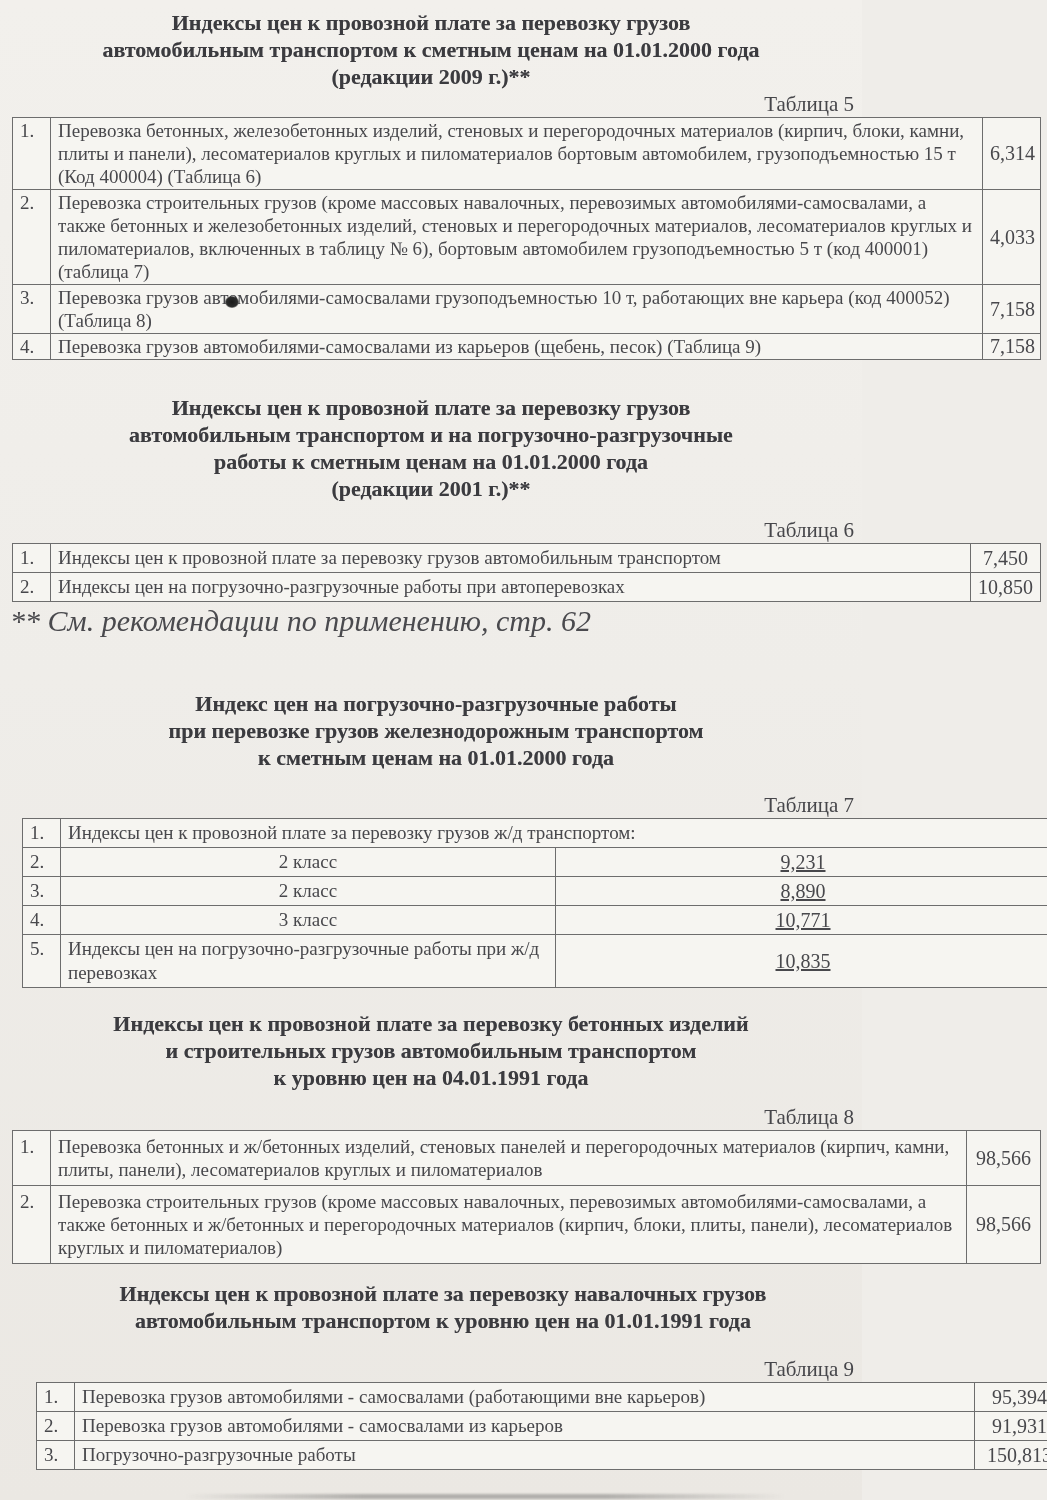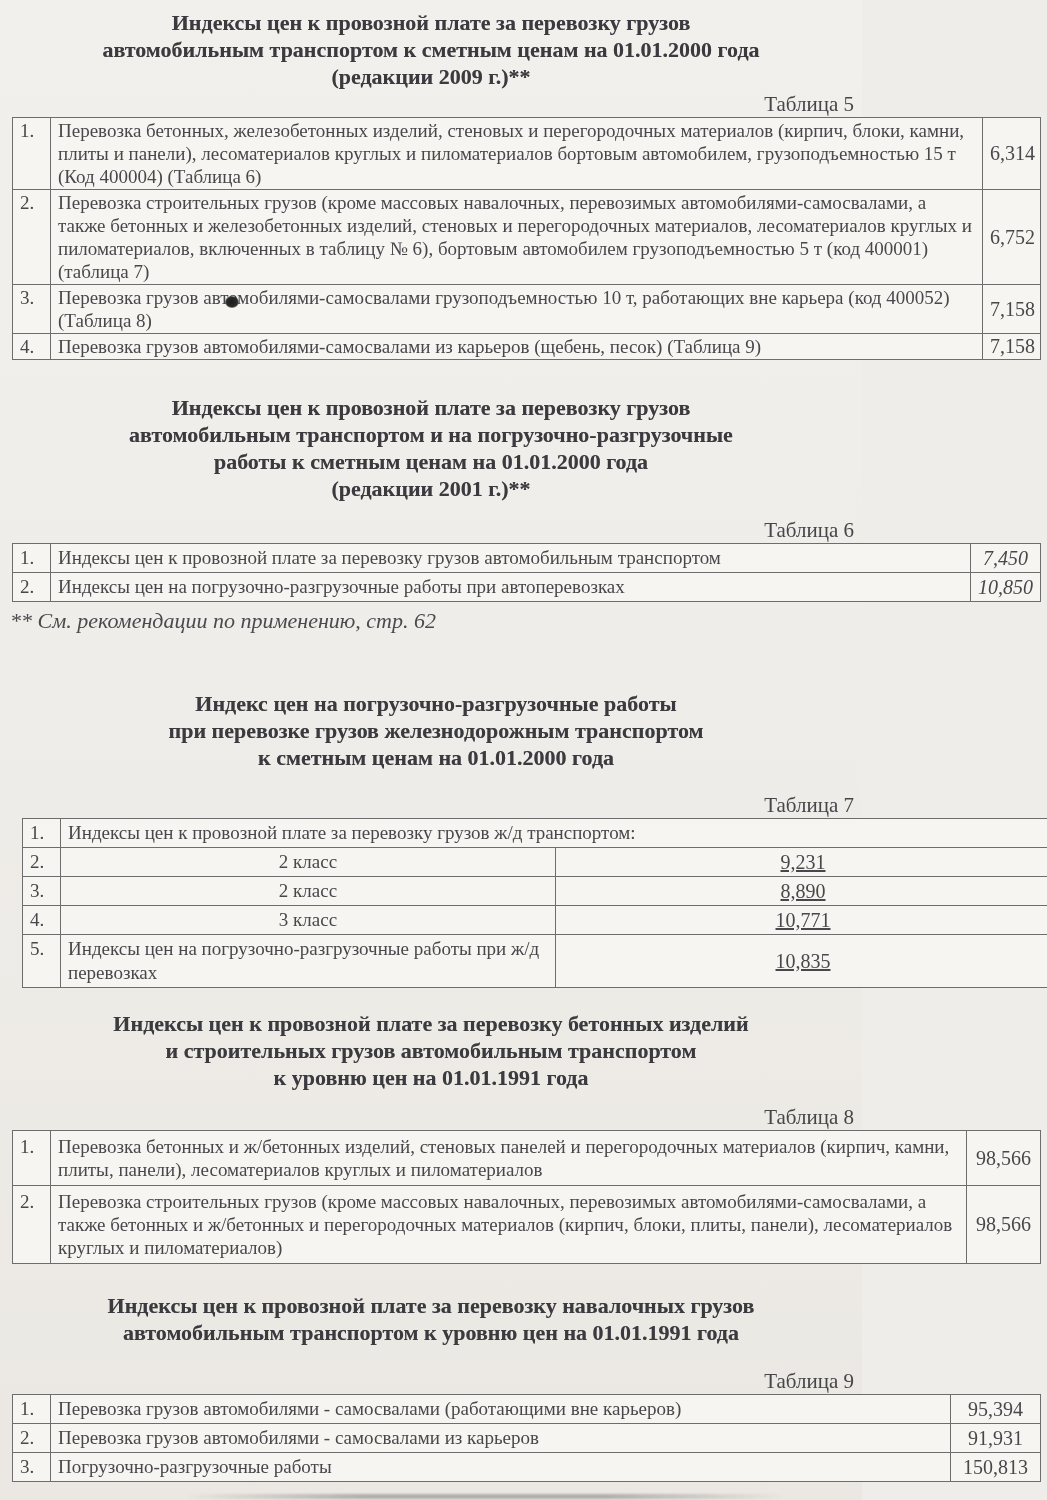--- a/index.html
+++ b/index.html
@@ -45,39 +45,39 @@
     line-height:23px;
     padding:1px 7px;
     vertical-align:middle;
     color:#48484c;
   }
   td.num { width:38px; vertical-align:top; text-align:left; padding-left:7px; }
   td.txt { text-align:left; vertical-align:top; }
   td.val { text-align:center; font-size:20px; }
   td.center { text-align:center; vertical-align:middle; }
   .t5 td.val { width:58px; }
-  .t6 td.val { width:70px;font-style:italic; }
+  .t6 td.val { width:70px; }
   .t7 td.val { width:72px;text-decoration:underline; }
   .t7 td { line-height:24px; padding-top:2px; padding-bottom:2px; }
   .t6 td { line-height:24px; padding-top:2px; padding-bottom:2px; }
   .t8 td.val { width:74px; }
   .t8 td { padding-top:4px; padding-bottom:4px; }
   .t9 td.val { width:90px; }
   .t9 td { line-height:24px; padding-top:2px; padding-bottom:2px; }
   .footnote {
     font-style:italic;
-    font-size:22px;
+    font-size:30px;
     line-height:28px;
     margin:5px 0 0 10px;
     color:#4a4a4e;
   }
   .sec2 { margin-top:34px; }
   .sec3 { margin-top:55px;padding-left:10px; }
   .sec4 { margin-top:22px; }
-  .sec5 { margin-top:28px; }
+  .sec5 { margin-top:16px;padding-left:24px; }
   .l5 { margin-top:2px; }
   .l6 { margin-top:16px; }
   .l7 { margin-top:22px; }
   .l8 { margin-top:14px; }
   .l9 { margin-top:23px; }
   .ink-blot {
     position:absolute;
     left:225px; top:296px;
     width:14px; height:12px;
     background:radial-gradient(ellipse at center,#1a1a1a 0%,#2c2c2c 55%,rgba(60,60,60,0) 85%);
@@ -106,21 +106,21 @@
     <table class="t5">
       <tbody>
           <tr>
         <td class="num">1.</td>
         <td class="txt">Перевозка бетонных, железобетонных изделий, стеновых и перегородочных материалов (кирпич, блоки, камни, плиты и панели), лесоматериалов круглых и пиломатериалов бортовым автомобилем, грузоподъемностью 15 т (Код 400004) (Таблица 6)</td>
         <td class="val">6,314</td>
       </tr>
       <tr>
         <td class="num">2.</td>
         <td class="txt">Перевозка строительных грузов (кроме массовых навалочных, перевозимых автомобилями-самосвалами, а также бетонных и железобетонных изделий, стеновых и перегородочных материалов, лесоматериалов круглых и пиломатериалов, включенных в таблицу № 6), бортовым автомобилем грузоподъемностью 5 т (код 400001) (таблица 7)</td>
-        <td class="val">6,752</td>
+        <td class="val">4,033</td>
       </tr>
       <tr>
         <td class="num">3.</td>
         <td class="txt">Перевозка грузов автомобилями-самосвалами грузоподъемностью 10 т, работающих вне карьера (код 400052) (Таблица 8)</td>
         <td class="val">7,158</td>
       </tr>
       <tr>
         <td class="num">4.</td>
         <td class="txt">Перевозка грузов автомобилями-самосвалами из карьеров (щебень, песок) (Таблица 9)</td>
         <td class="val">7,158</td>
@@ -188,21 +188,21 @@
         <td class="val">10,835</td>
       </tr>
     </tbody>
       </table>
   </div>
 
   <div class="sec sec4">
     <h2 class="title">
       <span class="tl">Индексы цен к провозной плате за перевозку бетонных изделий</span>
       <span class="tl">и строительных грузов автомобильным транспортом</span>
-      <span class="tl">к уровню цен на 01.01.1991 года</span>
+      <span class="tl">к уровню цен на 04.01.1991 года</span>
     </h2>
     <div class="tlabel l8">Таблица 8</div>
     <table class="t8">
       <tbody>
           <tr>
         <td class="num">1.</td>
         <td class="txt">Перевозка бетонных и ж/бетонных изделий, стеновых панелей и перегородочных материалов (кирпич, камни, плиты, панели), лесоматериалов круглых и пиломатериалов</td>
         <td class="val">98,566</td>
       </tr>
       <tr>

